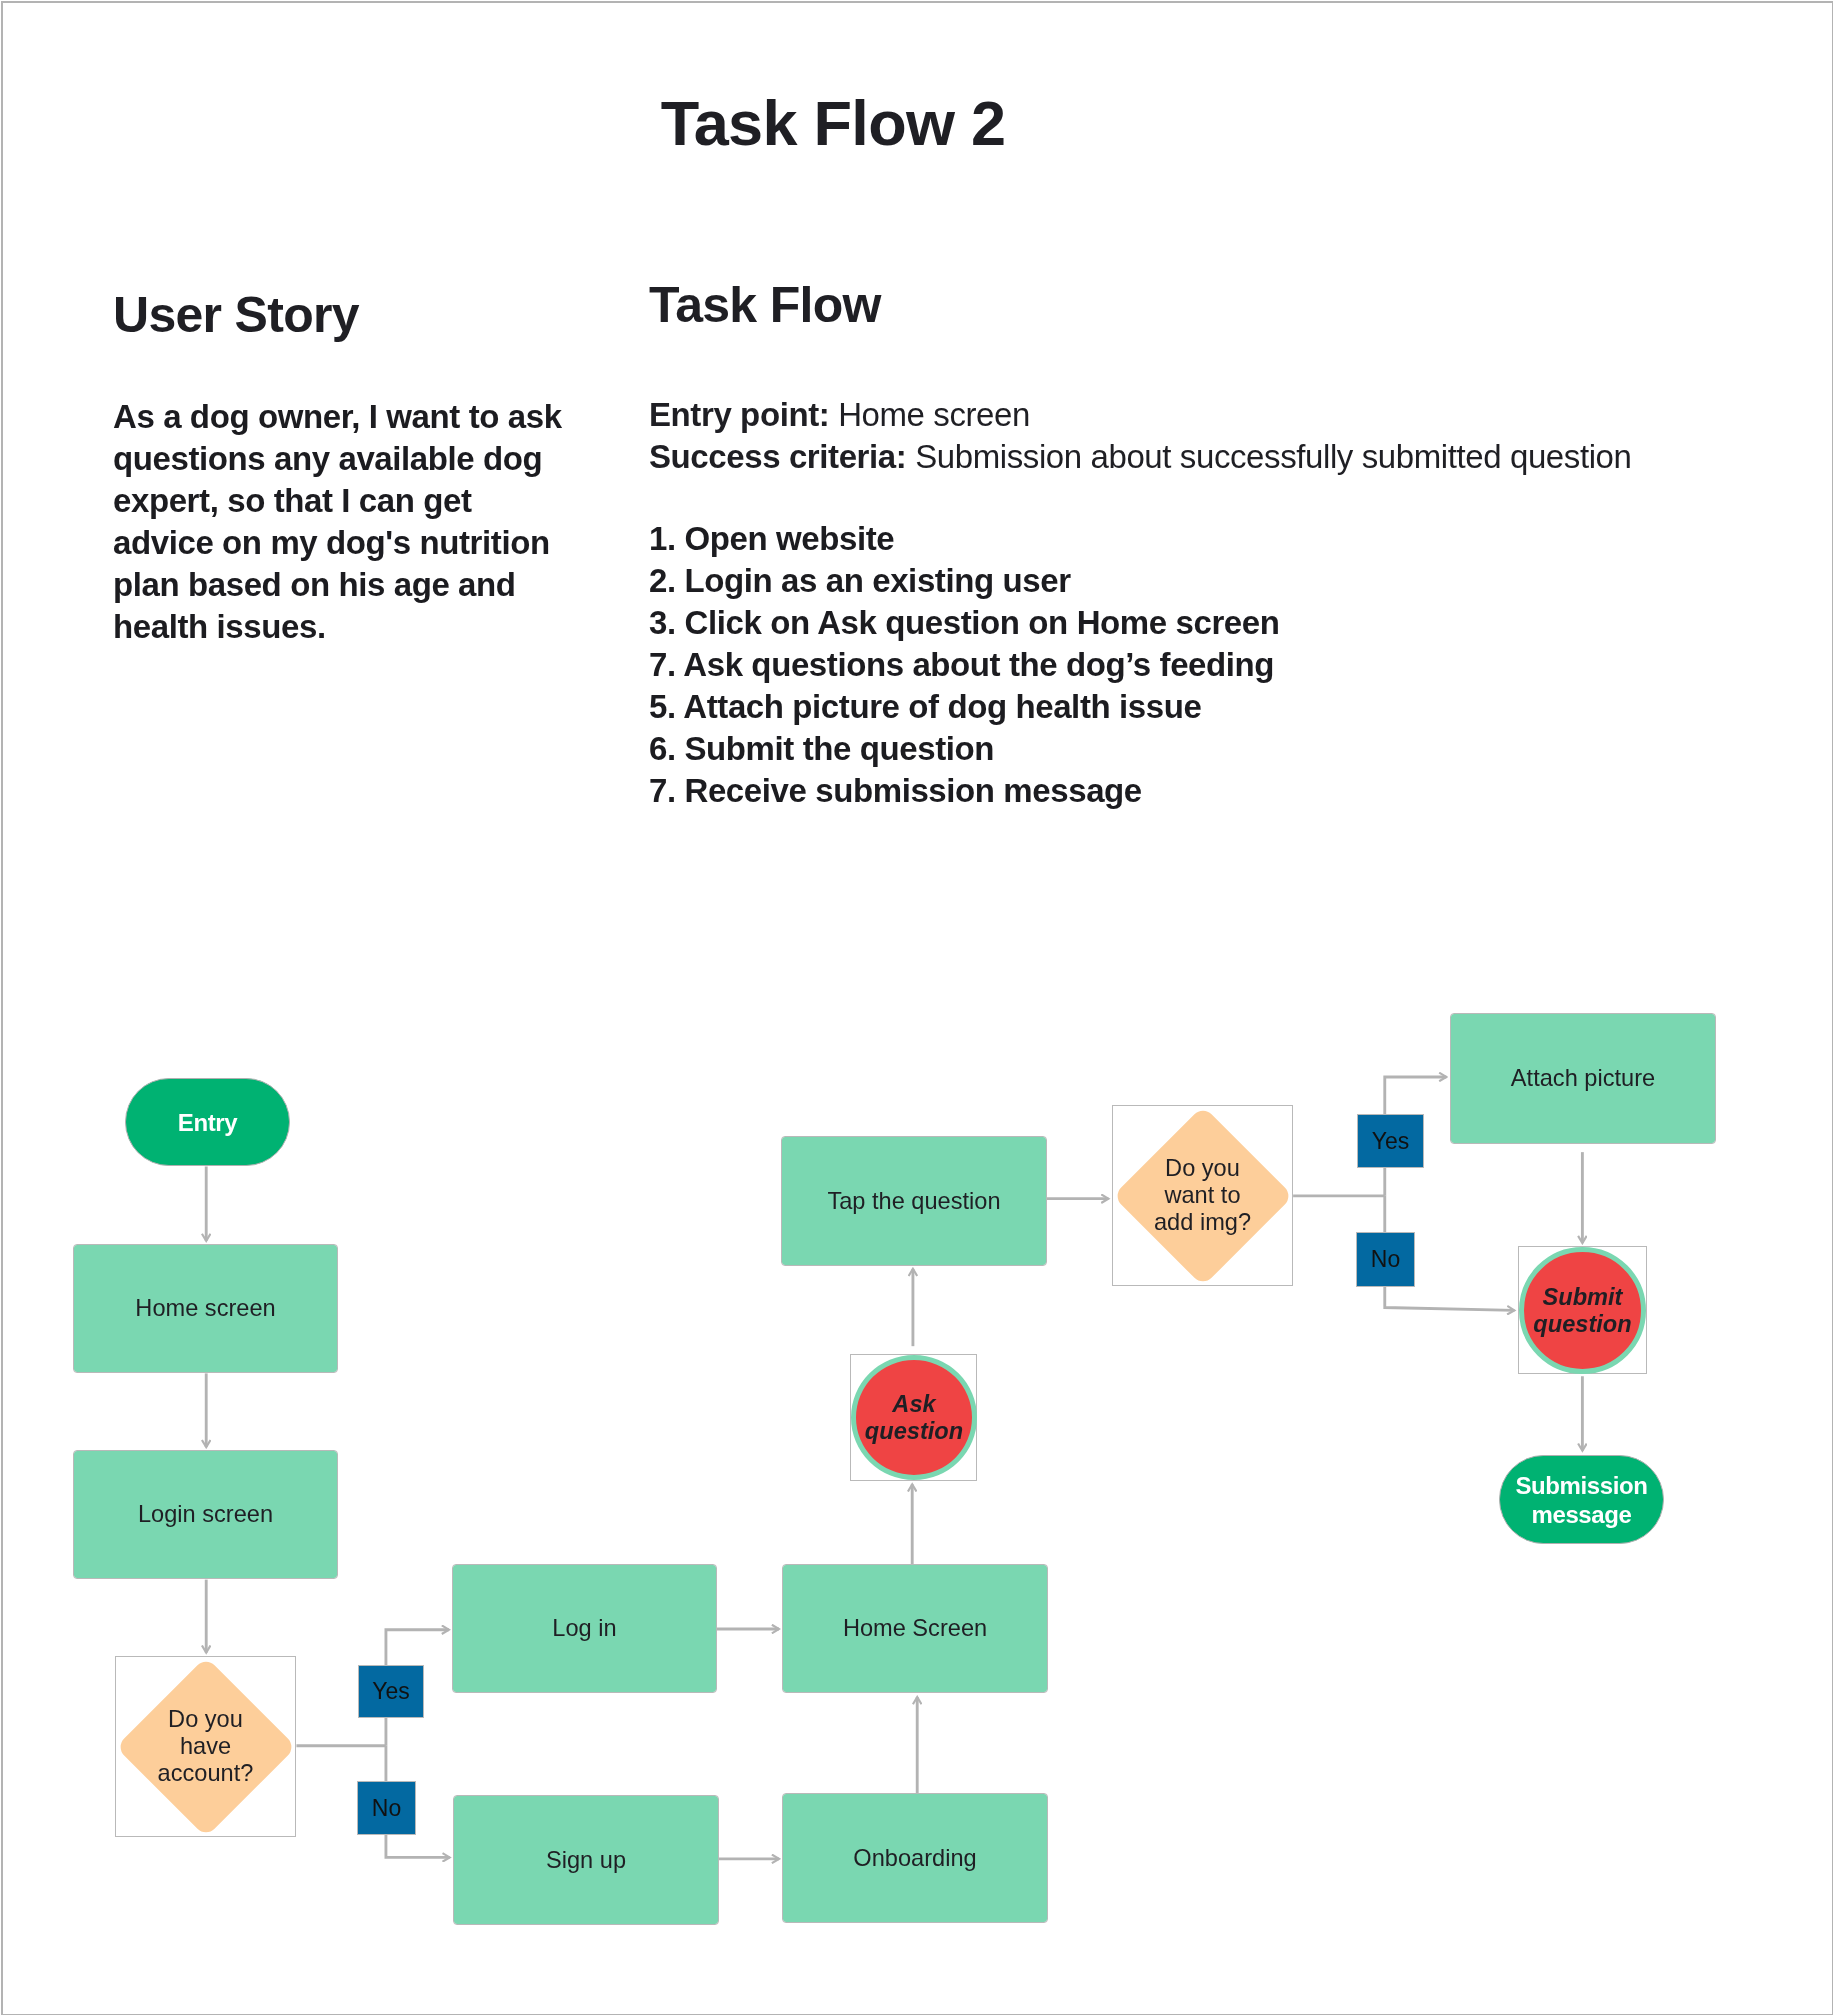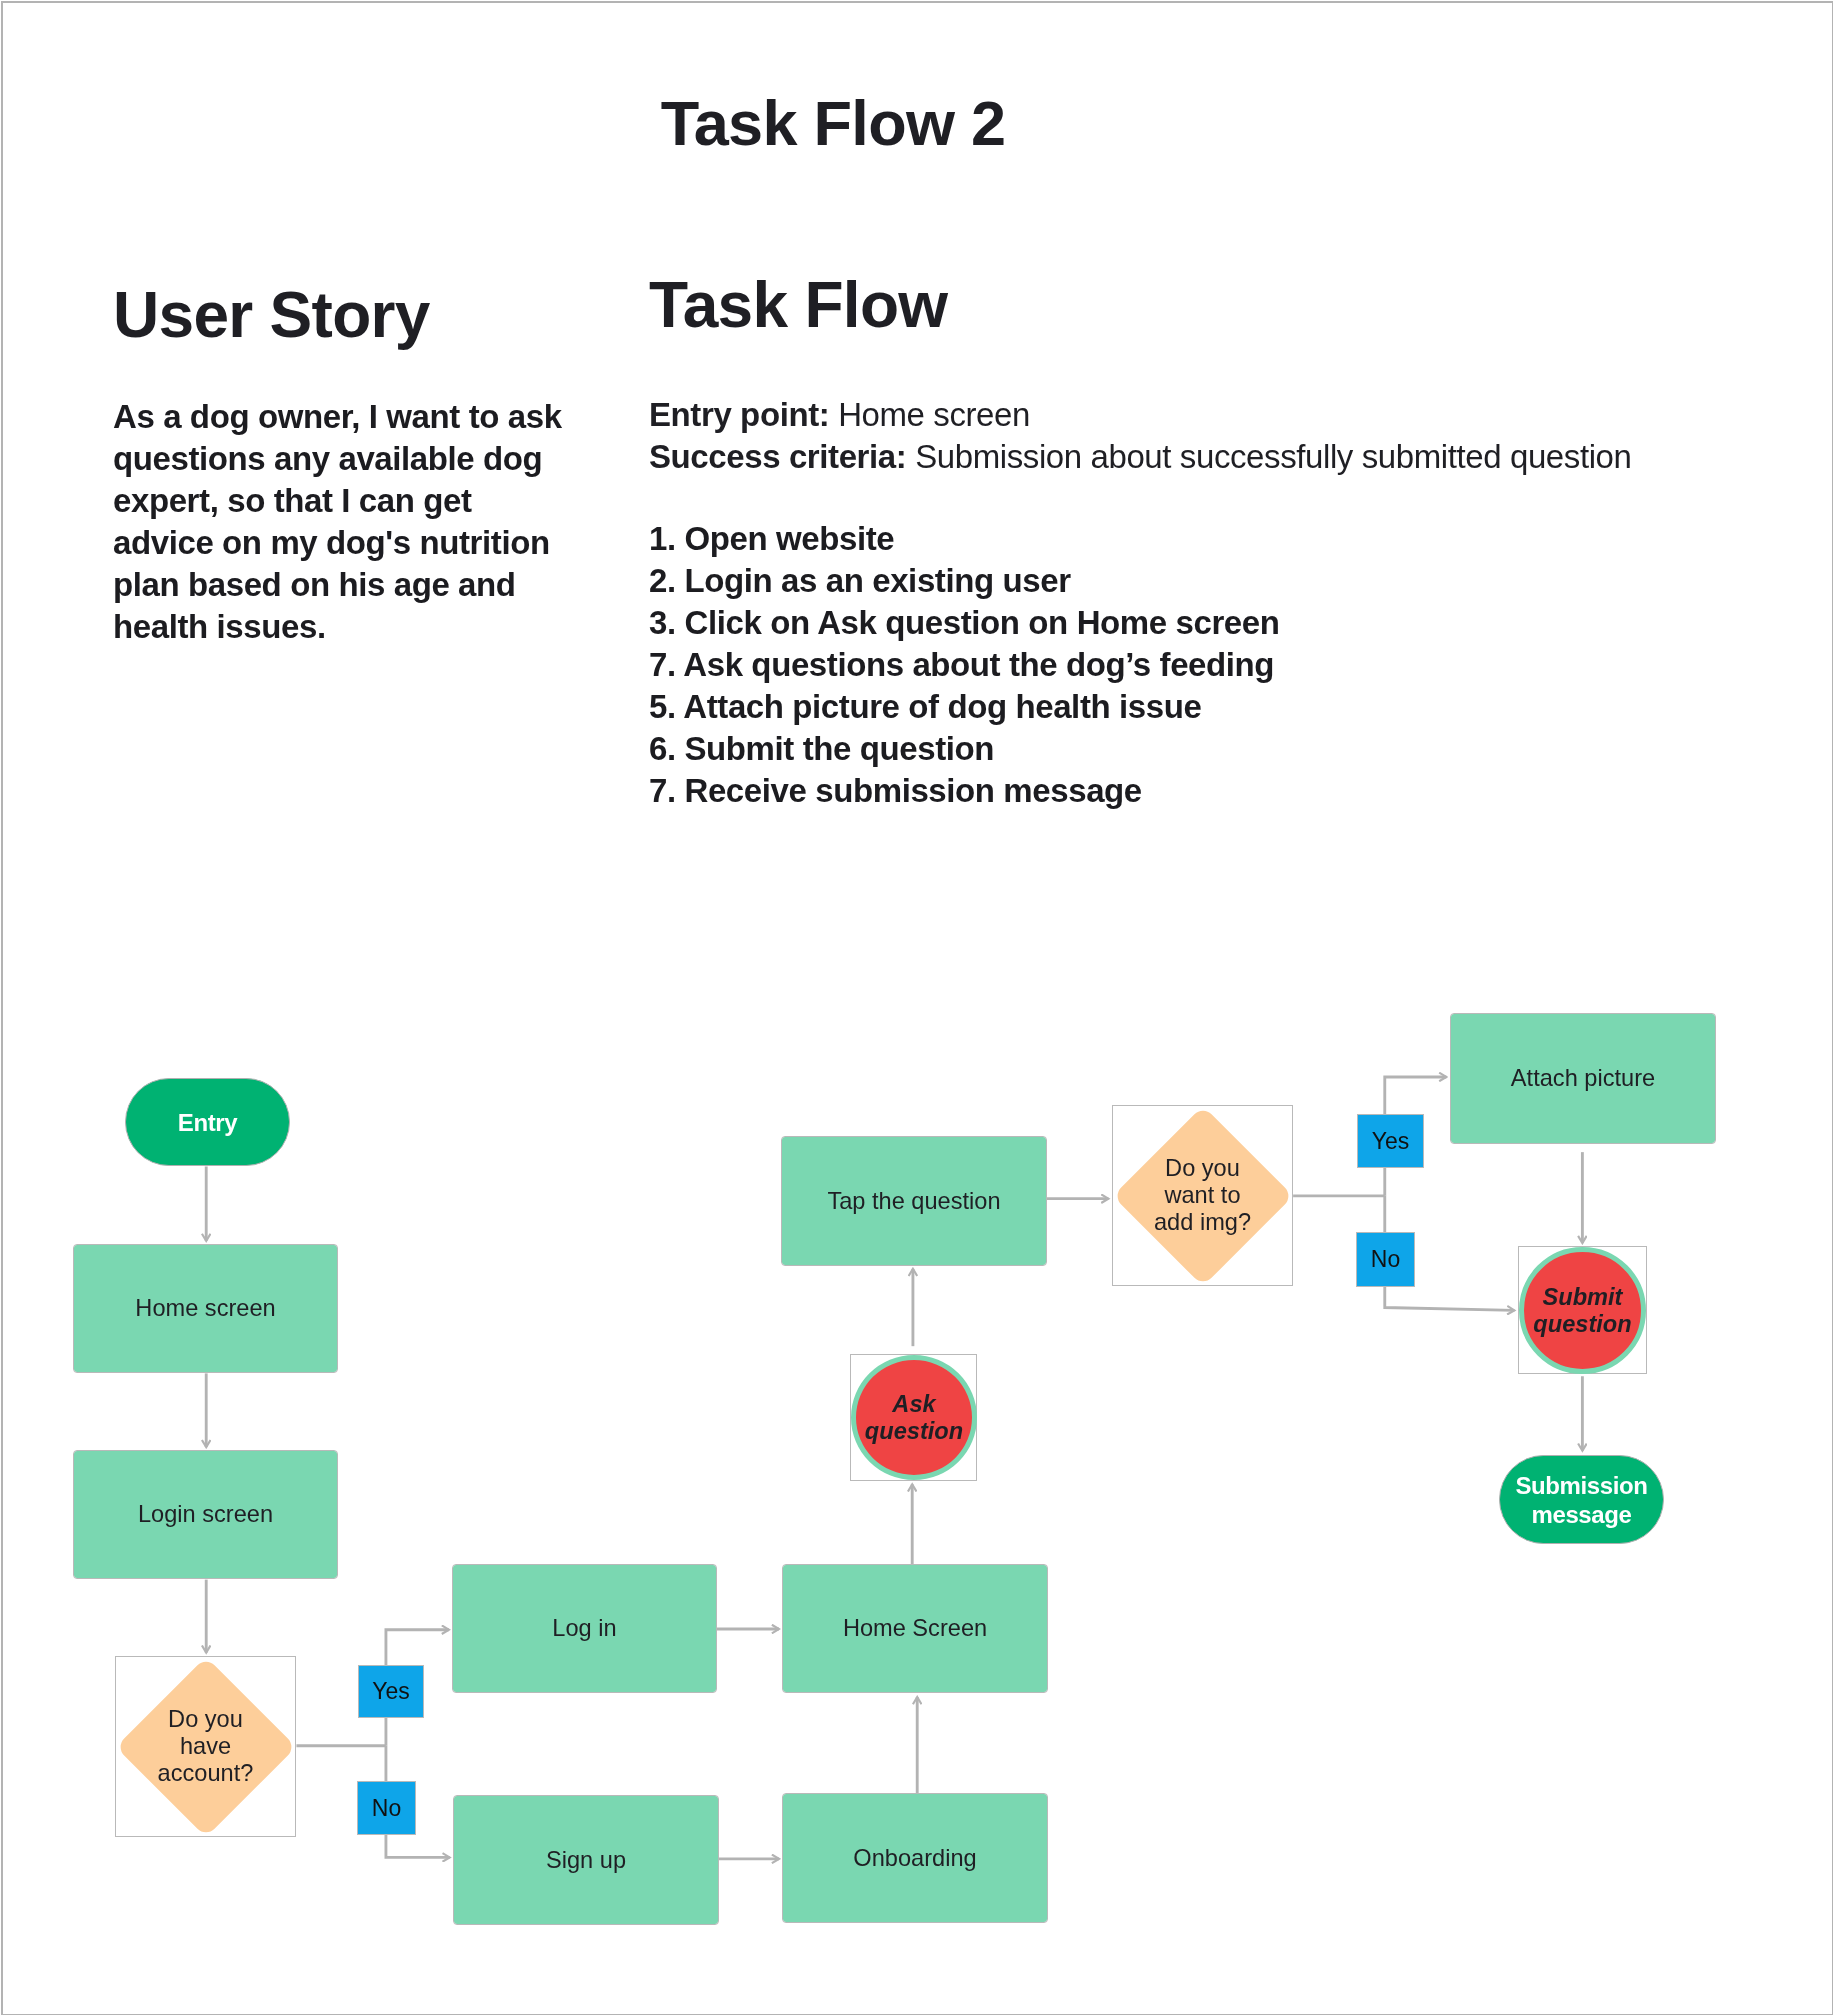--- a/index.html
+++ b/index.html
@@ -3,21 +3,21 @@
 <meta charset="utf-8">
 <style>
   html, body { margin: 0; padding: 0; background: #ffffff; }
   body { width: 1833px; height: 2015px; position: relative; overflow: hidden;
          font-family: "Liberation Sans", "DejaVu Sans", sans-serif; color: #1f1f24; }
   .frame { position: absolute; left: 0.7px; top: 0.7px; width: 1829px; height: 2011px;
            border: 2.1px solid #b3b3b3; box-sizing: content-box; }
   .abs { position: absolute; }
   .title { left: 0; width: 1666px; top: 84px; text-align: center; font-size: 63px;
            font-weight: 700; letter-spacing: -0.7px; line-height: 79px; }
-  .h2 { font-size: 64px; font-weight: 700; line-height: 57px; letter-spacing: -0.7px; }
+  .h2 { font-size: 50px; font-weight: 700; line-height: 57px; letter-spacing: -0.7px; }
   .story { left: 113px; top: 396px; width: 458px; font-size: 33px; font-weight: 700;
            line-height: 42px; letter-spacing: -0.4px; color: #1c1c20; }
   .tf-meta { left: 649px; top: 394px; font-size: 33px; line-height: 42px; letter-spacing: -0.4px; }
   .tf-meta b { font-weight: 700; }
   .tf-meta span.v { font-weight: 400; }
   .steps { left: 649px; top: 518px; font-size: 33px; line-height: 42px; letter-spacing: -0.4px;
            list-style: none; margin: 0; padding: 0; font-weight: 700; color: #1c1c20; }
   .steps li { margin: 0; padding: 0; white-space: nowrap; }
 
   svg.wires { position: absolute; left: 0; top: 0; width: 1833px; height: 2015px; pointer-events: none; }
@@ -28,21 +28,21 @@
           outline: 1.4px solid #b9b9b9; outline-offset: 0; }
   .pill { background: #00b272; border: 1.4px solid #b0b0b0; border-radius: 50px;
           color: #ffffff; font-weight: 700; font-size: 24px; line-height: 29px; letter-spacing: -0.4px; }
   .boxframe { position: absolute; border: 1.4px solid #b9b9b9; box-sizing: border-box; background: #fff; }
   .diamond { position: absolute; background: #fdce9a; border-radius: 17px; transform: rotate(45deg); }
   .diamond-text { position: absolute; display: flex; align-items: center; justify-content: center;
                   text-align: center; font-size: 23.6px; line-height: 27px; color: #1f1f24; }
   .circle { position: absolute; border: 5px solid #7ad7b1; border-radius: 50%; box-sizing: border-box;
             background: #ef4444; display: flex; align-items: center; justify-content: center;
             text-align: center; font-size: 23.6px; line-height: 27px; font-weight: 700; color: #1f1f24; font-style: italic; }
-  .label { position: absolute; border: 1.4px solid #b9b9b9; background: #0ea5e9; box-sizing: border-box;
+  .label { position: absolute; border: 1.4px solid #b9b9b9; background: #0369a1; box-sizing: border-box;
            display: flex; align-items: center; justify-content: center; font-size: 23px; color: #111; }
 </style>
 </head>
 <body>
 
 <div class="frame"></div>
 
 <h1 class="abs title" style="margin:0;">Task Flow 2</h1>
 
 <h2 class="abs h2" style="left:113px; top:287px; margin:0;">User Story</h2>

